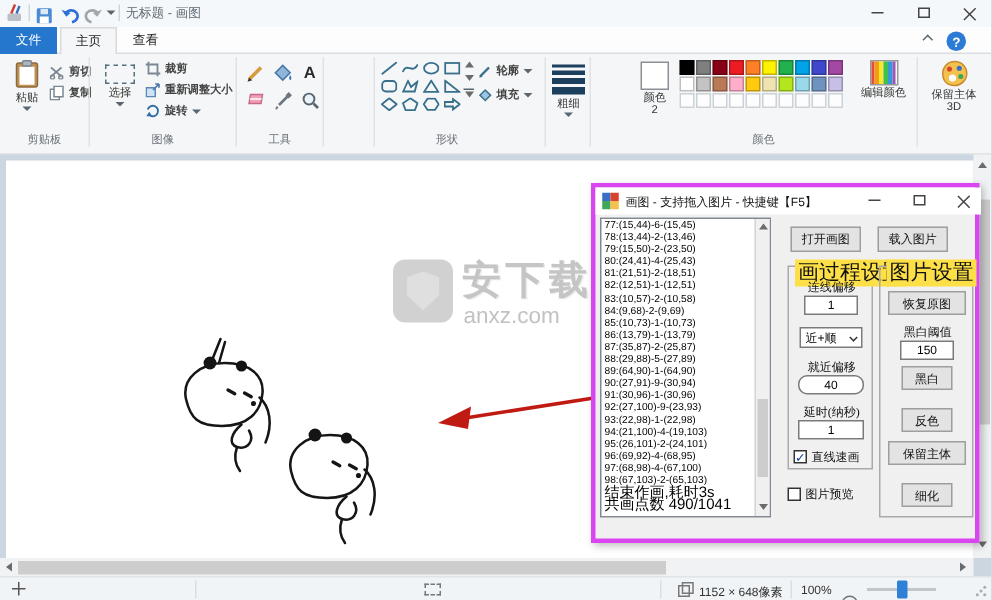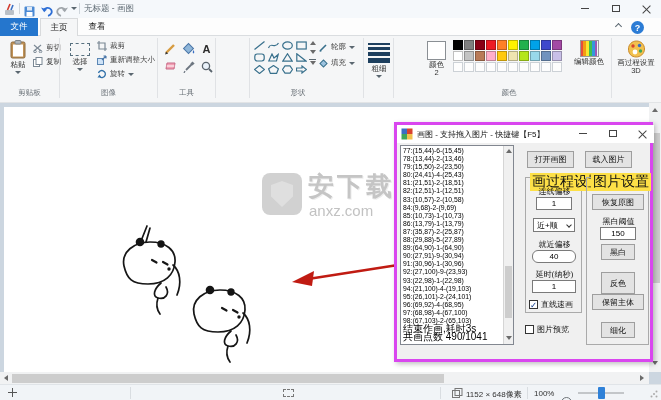--- a/index.html
+++ b/index.html
@@ -22,21 +22,21 @@
   #tab-file{left:0;width:38px;background:#2576cd;color:#fff;}
   #tab-home{left:40px;width:38px;background:#f5f6f7;border:1px solid #d8dadc;border-bottom:none;}
   #tab-view{left:78px;width:38px;}
   .chev-up{width:5px;height:5px;border-left:1.4px solid #5b6770;border-top:1.4px solid #5b6770;transform:rotate(45deg);}
   #help-btn{left:631px;top:21px;width:13px;height:13px;border-radius:50%;background:#2c7cd5;color:#fff;font-size:9px;font-weight:bold;display:flex;align-items:center;justify-content:center;}
   
   #ribbon{left:0;top:36px;width:661px;height:67px;background:#f5f6f7;border-bottom:1px solid #e2e4e6;}
   .gsep{width:1px;height:60px;background:#e0e2e5;top:2px;}
   .glabel{font-size:7.5px;color:#6a7178;text-align:center;top:52px;}
   .bigbtn{display:flex;flex-direction:column;align-items:center;justify-content:flex-start;}
-  .minirow{display:flex;align-items:center;gap:3px;font-size:7.5px;color:#444;white-space:nowrap;}
+  .minirow{display:flex;align-items:center;gap:3px;font-size:7.5px;color:#444;white-space:nowrap;font-weight:bold;}
   .caret{width:0;height:0;border-left:3px solid transparent;border-right:3px solid transparent;border-top:3.5px solid #5b6770;}
   .ribbon-btn-label{font-size:7.5px;color:#333;margin-top:1px;}
   .sel-blue{background:#cde3f7;border:1px solid #94c3ec;}
   .swatch-big{width:19px;height:19px;border:1px solid #8a8f94;box-shadow:inset 0 0 0 1.5px #fff;}
   .pal{display:grid;grid-template-columns:repeat(10,10px);grid-gap:1px;}
   .sw{width:10px;height:10px;border:1px solid rgba(0,0,0,.25);}
   .sw.empty{background:#fdfdfd;border:1px solid #ccd1d6;}
   .shape-cell{width:13px;height:11px;display:flex;align-items:center;justify-content:center;}
   .shape-cell svg{stroke:#38708c;fill:none;stroke-width:1.2;}
   .tool-cell{width:15px;height:15px;display:flex;align-items:center;justify-content:center;}
@@ -389,21 +389,21 @@
     </div>
     <div class="abs gsep" style="left:611px;"></div>
     <div class="abs bigbtn" style="left:615px;top:4px;width:42px;">
       <svg width="19" height="18">
           <path d="M9.5,1 C14,1 17.5,4.5 17.5,9 C17.5,14 13,17 9.5,17 C4,17 1.5,13.5 1.5,9 C1.5,4.5 5,1 9.5,1 Z" fill="#f2c14e" stroke="#c98a2c"></path>
           <circle cx="6" cy="6" r="1.7" fill="#d8432f"></circle>
           <circle cx="12.5" cy="5.5" r="1.7" fill="#3a6fc4"></circle>
           <circle cx="13.5" cy="11" r="1.7" fill="#3fa65a"></circle>
           <circle cx="8" cy="12" r="2.4" fill="#fff"></circle>
         </svg>
-      <div class="ribbon-btn-label" style="text-align:center;width:40px;line-height:8px;">画过程设置 3D</div>
+      <div class="ribbon-btn-label" style="text-align:center;width:40px;line-height:8px;">保留主体 3D</div>
     </div>
     <div class="abs glabel" style="left:453px;width:112px;">颜色</div>
   </div>
 
   <div id="canvas-area" class="abs">
     <div id="canvas-white">
 
       <div id="wm-icon" class="abs">
           <div id="wm-shield"></div>
         </div>
@@ -556,19 +556,19 @@
       <div class="cb"></div>
       <span>图片预览</span>
     </div>
 
     <div class="abs fieldset" style="left:189px;top:52px;width:63px;height:168px;">
       <div class="legend">图片设置</div>
       <div class="abs dbtn" style="left:5px;top:16px;width:52px;height:16px;">恢复原图</div>
       <div class="abs dlabel" style="left:0;top:38px;width:63px;">黑白阈值</div>
       <input class="abs dinput" style="left: 13px; top: 49px; width: 36px;" value="150">
       <div class="abs dbtn" style="left:14px;top:66px;width:34px;height:16px;">黑白</div>
-      <div class="abs dbtn" style="left:14px;top:94px;width:34px;height:22px;">反色</div>
+      <div class="abs dbtn" style="left:14px;top:94px;width:34px;height:16px;">反色</div>
       <div class="abs dbtn" style="left:5px;top:116px;width:52px;height:16px;">保留主体</div>
       <div class="abs dbtn" style="left:14px;top:144px;width:34px;height:16px;">细化</div>
     </div>
   </div>
 
 </div>
 
 </body></html>

